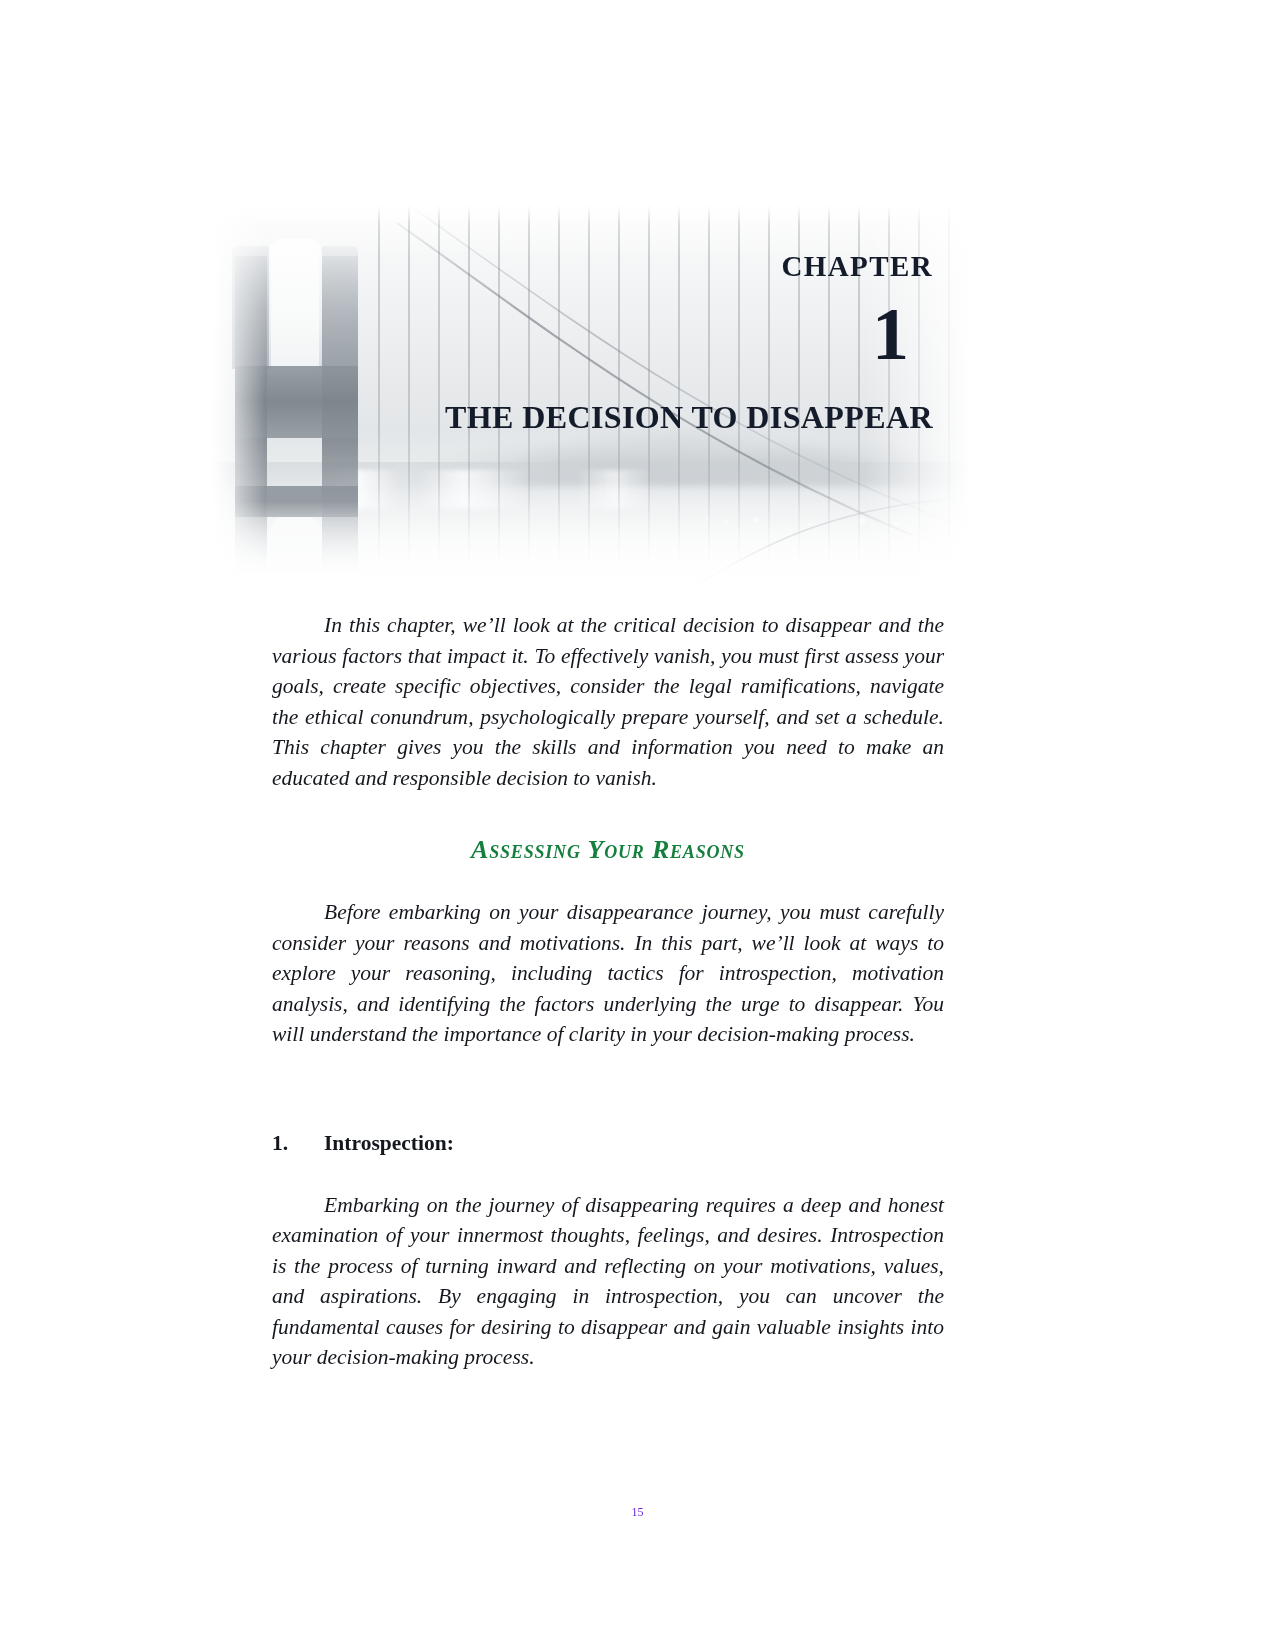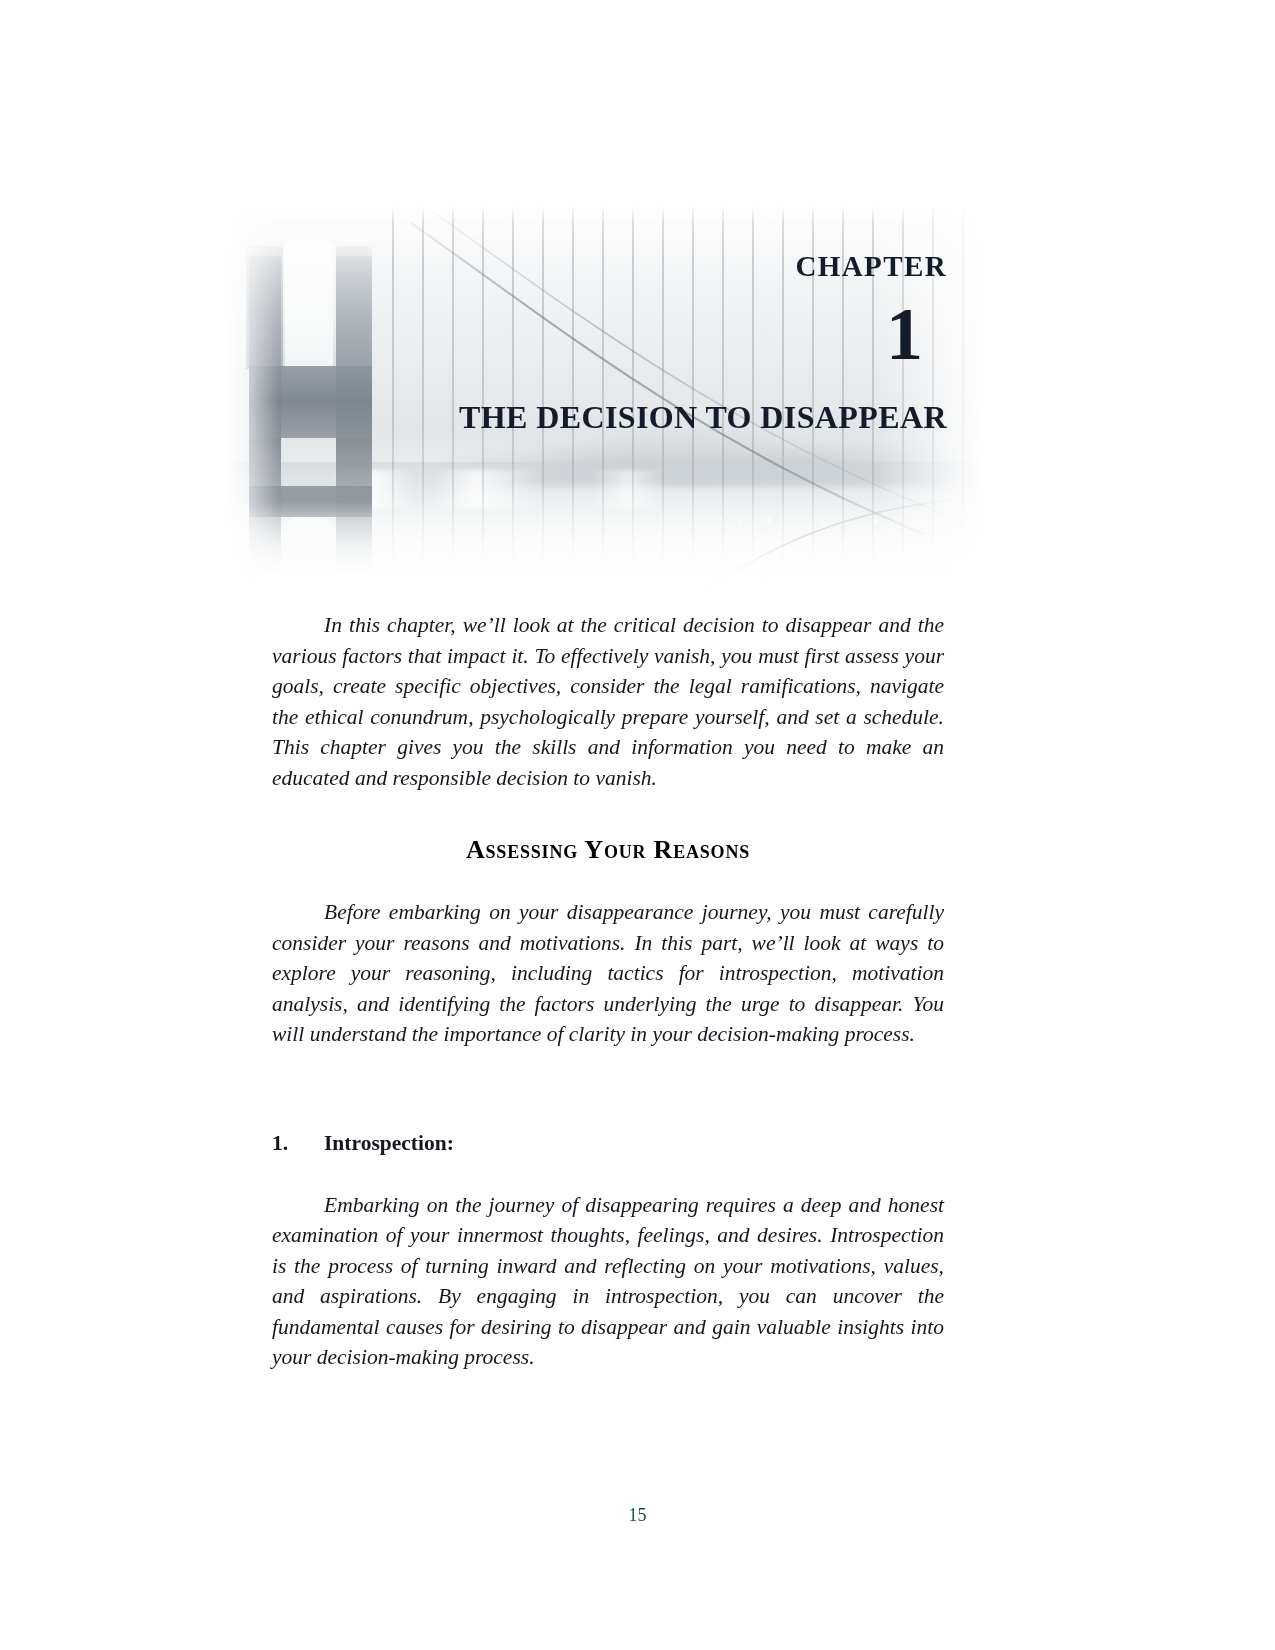--- a/index.html
+++ b/index.html
@@ -18,21 +18,21 @@
 
   .page {
     position: absolute;
     inset: 0;
     background: #ffffff;
   }
 
   
   .chapter-banner {
     position: absolute;
-    left: 226px;
+    left: 212px;
     top: 205px;
     width: 759px;
     height: 390px;
     overflow: hidden;
     background: #0ea5e9;
   }
 
   .banner-photo {
     position: absolute;
     inset: 0;
@@ -280,21 +280,22 @@
   .spacer-md { height: 32px; }
   .spacer-lg { height: 42px; }
 
   h2.section-heading {
     margin: 0;
     text-align: center;
     font-size: 26px;
     font-weight: bold;
     font-variant: small-caps;
     letter-spacing: 0.8px;
-    color: #000000;
+    color: #15803d;
+    font-style: italic;
   }
 
   .list-item {
     display: flex;
     align-items: baseline;
     font-size: 21.5px;
     line-height: 30px;
     font-weight: bold;
     color: #14181e;
   }
@@ -303,22 +304,22 @@
     flex: 0 0 52px;
   }
   .list-item .label { flex: 1; margin-top: 36px; }
 
   .page-number {
     position: absolute;
     left: 0;
     right: 0;
     top: 1505px;
     text-align: center;
-    font-size: 18px;
-    color: #14532d;
+    font-size: 12px;
+    color: #6d28d9;
   }
 </style>
 </head>
 <body>
 
 <div class="page">
 
   <div class="chapter-banner">
 
     <div class="banner-photo">

